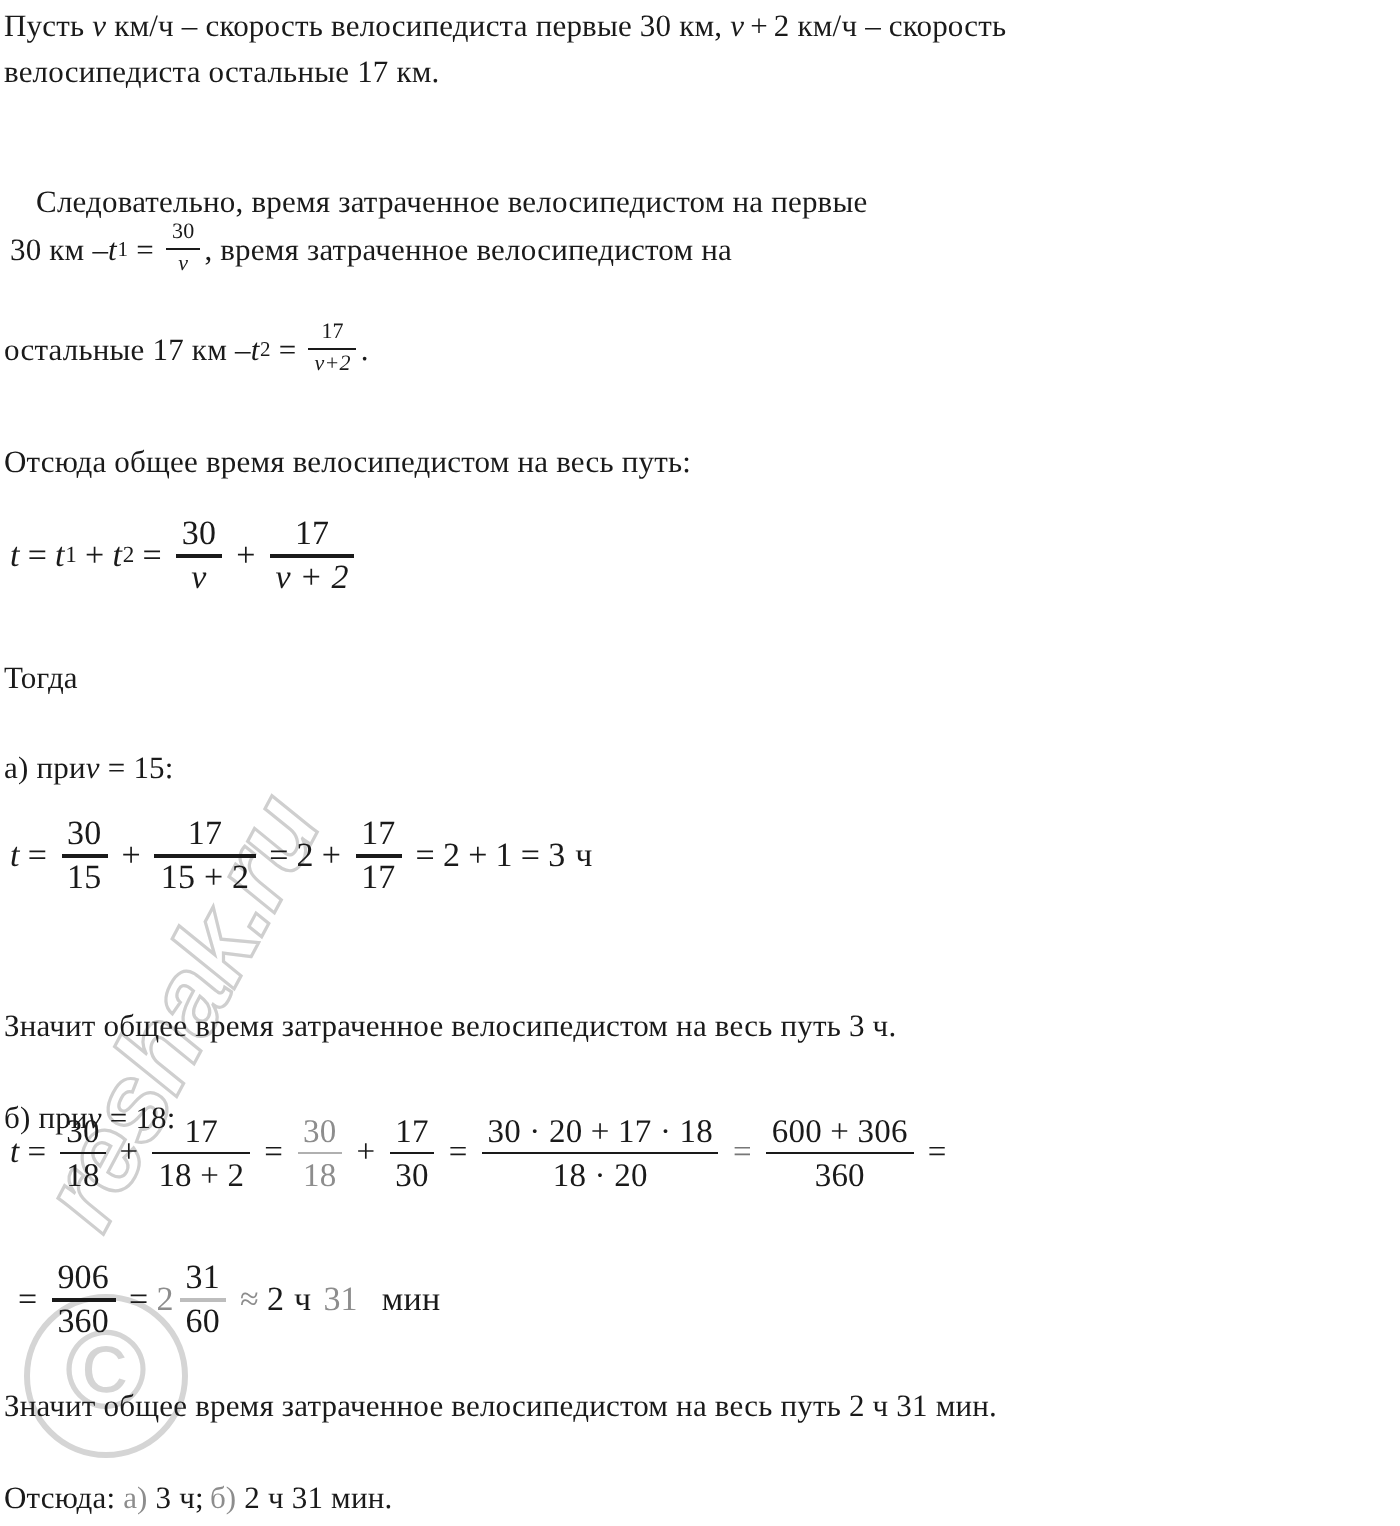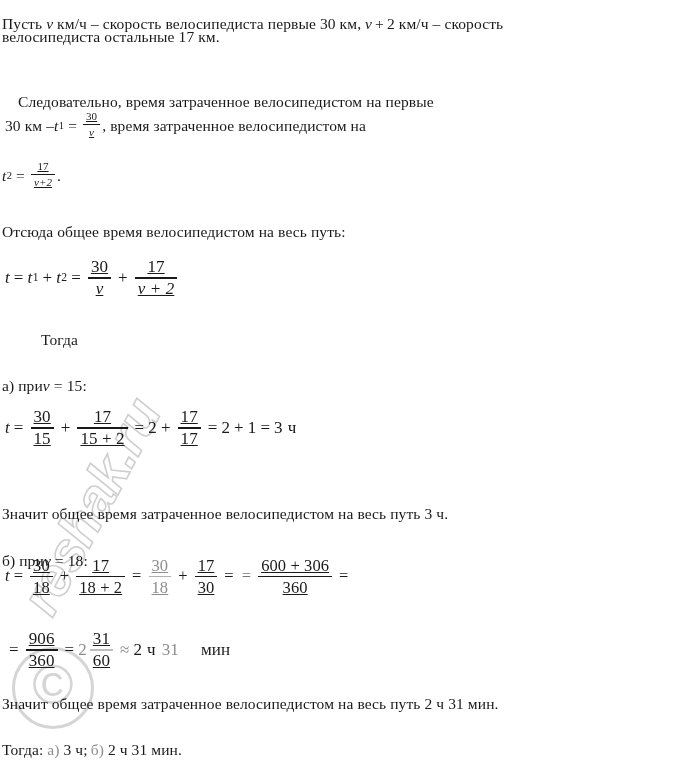--- a/index.html
+++ b/index.html
@@ -94,21 +94,20 @@
     flex-direction: column;
     align-items: center;
     vertical-align: middle;
     margin: 0 3px;
     line-height: 1.05;
   }
   .frac .num,
   .frac .den {
     display: block;
     padding: 0 3px;
-    text-decoration: underline;
   }
   .frac .bar {
     display: block;
     width: 100%;
     height: 1.4px;
     background: #1a1a1a;
     margin: 1.5px 0;
   }
 
   
@@ -134,21 +133,21 @@
 </head>
 <body>
 
 <div id="watermark">
   <div class="wm-text">reshak.ru</div>
   <div class="wm-copy">©</div>
 </div>
 
 <div id="page">
 
-  <div class="line" style="left:2px; top:14px;">
+  <div class="line" style="left:2px; top:4px;">
     <span>Пусть </span><span class="mathvar">v</span><span> км/ч  – скорость велосипедиста первые 30 км, </span><span class="mathvar">v</span><span class="op-tight">+</span><span>2</span><span> км/ч  – скорость</span>
   </div>
 
   <div class="line" style="left:2px; top:27px;">велосипедиста остальные 17 км.</div>
 
   <div class="line" style="left:18px; top:68px;margin-top:24px;">Следовательно, время затраченное велосипедистом на первые</div>
 
   <div class="line" style="left:5px; top:112px;">
     <span class="mrow">
       <span>30 км – </span>
@@ -159,20 +158,21 @@
         <span class="num">30</span>
         <span class="bar"></span>
         <span class="den mathvar">v</span>
       </span>
       <span>, время затраченное велосипедистом на</span>
     </span>
   </div>
 
   <div class="line" style="left:2px; top:162px;">
     <span class="mrow">
+      <span>остальные 17 км – </span>
         <span class="mathvar">t</span>
         <sub class="sb">2</sub>
       <span class="op">=</span>
       <span class="frac frac-sm">
         <span class="num">17</span>
         <span class="bar"></span>
         <span class="den mathvar">v+2</span>
       </span>
       <span>.</span>
     </span>
@@ -197,21 +197,21 @@
       </span>
       <span class="op">+</span>
       <span class="frac">
         <span class="num">17</span>
         <span class="bar"></span>
         <span class="den mathvar">v + 2</span>
       </span>
     </span>
   </div>
 
-  <div class="line" style="left:2px; top:330px;margin-left:39px;">Тогда</div>
+  <div class="line" style="left:2px; top:330px;">Тогда</div>
 
   <div class="line" style="left:2px; top:374px;">
     <span class="mrow">
       <span>а) при  </span>
       <span class="mathvar">v</span>
       <span class="op">=</span>
       <span>15</span>
         <span>:</span>
     </span>
   </div>
@@ -282,20 +282,25 @@
         <span class="bar" style="background:#b0b0b0;"></span>
         <span class="den">18</span>
       </span>
       <span class="op">+</span>
       <span class="frac">
         <span class="num">17</span>
         <span class="bar"></span>
         <span class="den">30</span>
       </span>
       <span class="op">=</span>
+      <span class="frac">
+        <span class="num">30 · 20 + 17 · 18</span>
+        <span class="bar"></span>
+        <span class="den">18 · 20</span>
+      </span>
       <span class="op semifaint">=</span>
       <span class="frac">
         <span class="num">600 + 306</span>
         <span class="bar"></span>
         <span class="den">360</span>
       </span>
       <span class="op">=</span>
     </span>
   </div>
 
@@ -311,23 +316,23 @@
       <span class="gray">2</span>
       <span class="frac">
         <span class="num">31</span>
         <span class="bar" style="background:#bdbdbd;"></span>
         <span class="den">60</span>
       </span>
       <span class="op gray">≈</span>
       <span>2</span>
       <span style="margin-left:5px;">ч</span>
       <span class="gray" style="margin-left:6px;">31</span>
-      <span style="margin-left:22px;text-align:center;">мин</span>
+      <span style="margin-left:12px;text-align:center;">мин</span>
     </span>
   </div>
 
   <div class="line" style="left:2px; top:694px;">Значит общее время затраченное велосипедистом на весь путь 2 ч 31 мин.</div>
 
   <div class="line" style="left:2px; top:740px;">
-    <span>Тогда:  </span><span class="gray">а)</span><span> 3 ч;</span><span class="gray" style="margin-left:3px;">б)</span><span> 2 ч 31 мин.</span>
+    <span>Отсюда:  </span><span class="gray">а)</span><span> 3 ч;</span><span class="gray" style="margin-left:3px;">б)</span><span> 2 ч 31 мин.</span>
   </div>
 
 </div>
 
 </body></html>

